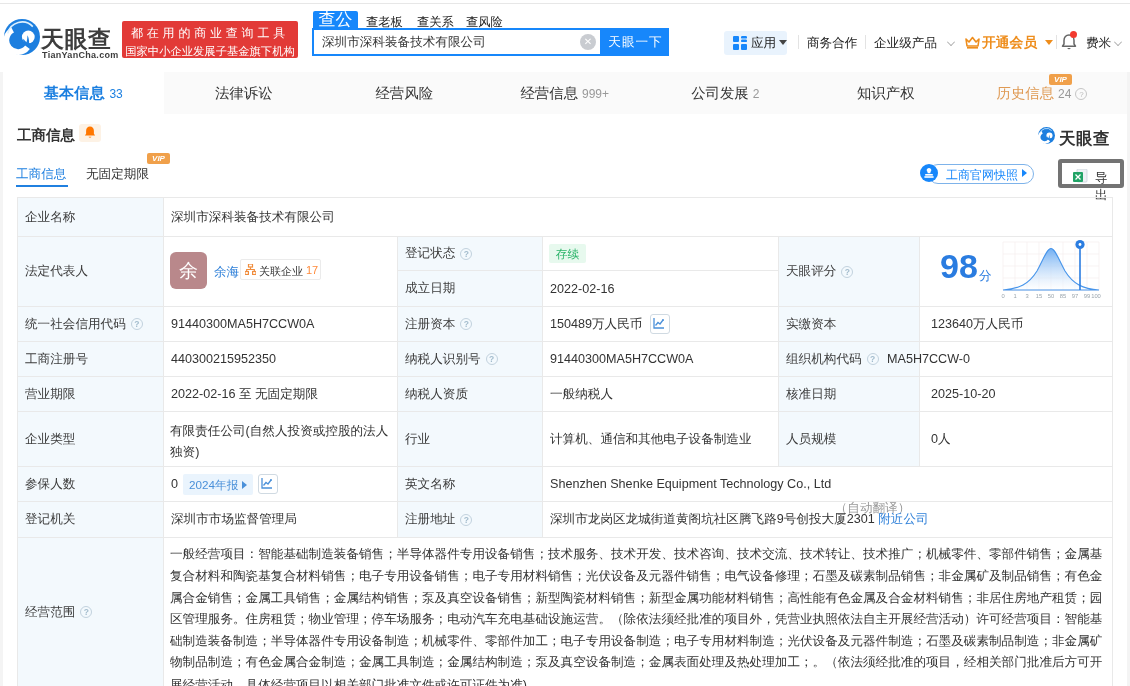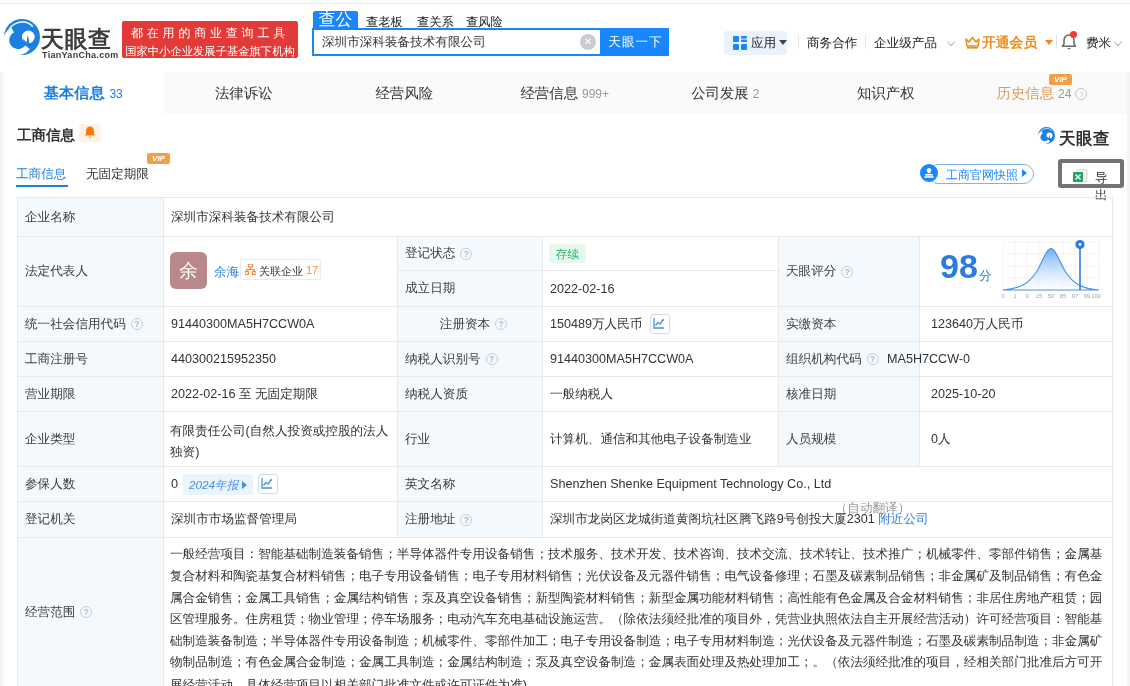--- a/index.html
+++ b/index.html
@@ -166,21 +166,21 @@
 <div class="lbl" style="left:18px;top:307px;width:145px;height:34px;">统一社会信用代码<span class="qm">?</span></div>
 <div class="lbl" style="left:18px;top:342px;width:145px;height:34px;">工商注册号</div>
 <div class="lbl" style="left:18px;top:377px;width:145px;height:34px;">营业期限</div>
 <div class="lbl" style="left:18px;top:412px;width:145px;height:54px;">企业类型</div>
 <div class="lbl" style="left:18px;top:467px;width:145px;height:34px;">参保人数</div>
 <div class="lbl" style="left:18px;top:502px;width:145px;height:35px;">登记机关</div>
 <div class="lbl" style="left:18px;top:538px;width:145px;height:148px;">经营范围<span class="qm">?</span></div>
 
 <div class="lbl" style="left:398px;top:237px;width:144px;height:33px;">登记状态<span class="qm">?</span></div>
 <div class="lbl" style="left:398px;top:271px;width:144px;height:35px;">成立日期</div>
-<div class="lbl" style="left:398px;top:307px;width:144px;height:34px;justify-content:center;">注册资本<span class="qm">?</span></div>
+<div class="lbl" style="left:398px;top:307px;width:144px;height:34px;">注册资本<span class="qm">?</span></div>
 <div class="lbl" style="left:398px;top:342px;width:144px;height:34px;">纳税人识别号<span class="qm">?</span></div>
 <div class="lbl" style="left:398px;top:377px;width:144px;height:34px;">纳税人资质</div>
 <div class="lbl" style="left:398px;top:412px;width:144px;height:54px;">行业</div>
 <div class="lbl" style="left:398px;top:467px;width:144px;height:34px;">英文名称</div>
 <div class="lbl" style="left:398px;top:502px;width:144px;height:35px;">注册地址<span class="qm">?</span></div>
 
 <div class="lbl" style="left:779px;top:237px;width:140px;height:69px;">天眼评分<span class="qm">?</span></div>
 <div class="lbl" style="left:779px;top:307px;width:140px;height:34px;">实缴资本</div>
 <div class="lbl" style="left:779px;top:342px;width:140px;height:34px;">组织机构代码<span class="qm">?</span></div>
 <div class="lbl" style="left:779px;top:377px;width:140px;height:34px;">核准日期</div>
@@ -252,21 +252,21 @@
 
 <div class="val" style="left:164px;top:377px;width:232px;height:34px;">2022-02-16 至 无固定期限</div>
 <div class="val" style="left:543px;top:377px;width:234px;height:34px;">一般纳税人</div>
 <div class="val" style="left:920px;top:377px;width:192px;height:34px;padding-left:11px;">2025-10-20</div>
 
 <div class="abs" style="left:170px;top:421px;width:260px;font-size:12.6px;color:#333;line-height:21px;white-space:nowrap;">有限责任公司(自然人投资或控股的法人<br>独资)</div>
 <div class="val" style="left:543px;top:412px;width:234px;height:54px;">计算机、通信和其他电子设备制造业</div>
 <div class="val" style="left:920px;top:412px;width:192px;height:54px;padding-left:11px;">0人</div>
 
 <div class="val" style="left:164px;top:467px;width:232px;height:34px;">0
-  <span style="display:inline-block;height:21px;background:#eaf4fd;border-radius:2px;color:#4a90d9;font-size:11.7px;line-height:21px;padding:0 6px;margin-left:5px;font-style:italic;">2024年报 <span style="display:inline-block;width:0;height:0;border-top:4px solid transparent;border-bottom:4px solid transparent;border-left:5px solid #4a90d9;"></span></span>
+  <span style="display:inline-block;height:21px;background:#eaf4fd;border-radius:2px;color:#4a90d9;font-size:11.7px;line-height:21px;padding:0 6px;margin-left:5px;">2024年报 <span style="display:inline-block;width:0;height:0;border-top:4px solid transparent;border-bottom:4px solid transparent;border-left:5px solid #4a90d9;"></span></span>
   <span style="display:inline-block;width:18px;height:18px;border:1px solid #d0dae2;border-radius:3px;margin-left:5px;position:relative;">
     <svg width="12" height="12" viewBox="0 0 12 12" style="position:absolute;left:2px;top:2px;">
       <path d="M1 1 L1 11 L11 11" stroke="#4a90d9" stroke-width="1.3" fill="none"></path>
       <path d="M2.5 8.5 L5 5.5 L7 7 L10 3" stroke="#4a90d9" stroke-width="1.3" fill="none"></path>
       <circle cx="10" cy="3" r="1" fill="#4a90d9"></circle>
     </svg>
   </span>
 </div>
 <div class="val" style="left:543px;top:467px;width:560px;height:34px;">Shenzhen Shenke Equipment Technology Co., Ltd&nbsp;<span style="color:#999;margin-top:48px;">（自动翻译）</span></div>
 

